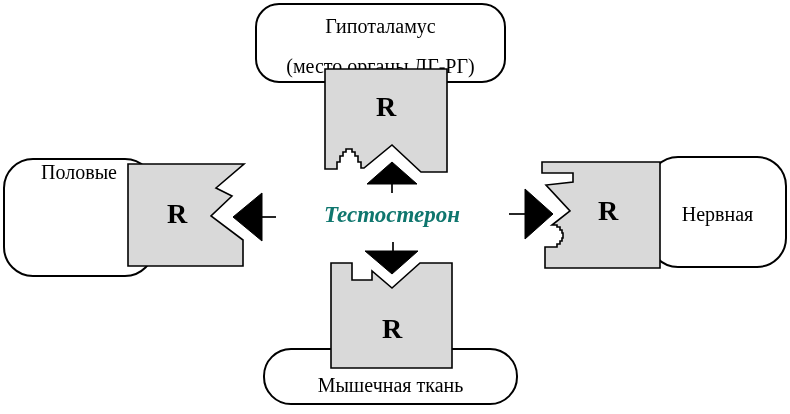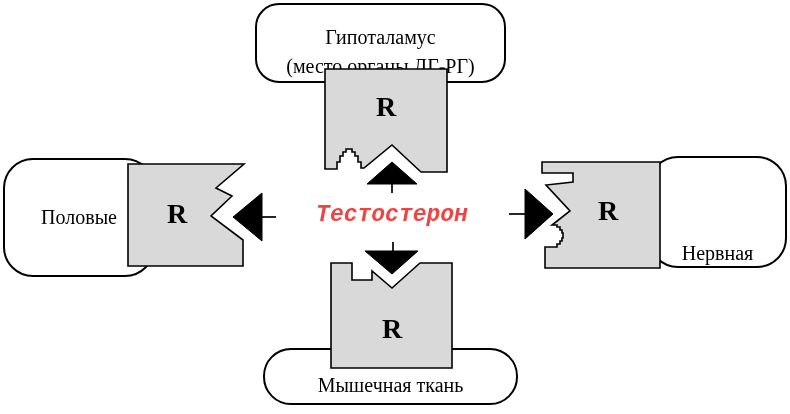--- a/index.html
+++ b/index.html
@@ -20,24 +20,24 @@
     display:flex;flex-direction:column;
     align-items:center;
     color:#000;
   }
   .node .nl{
     font-size:20px;
     line-height:25px;
     text-align:center;
     white-space:nowrap;
   }
-  .node-top{left:255px;top:3px;width:251px;height:80px;border-radius:24px;justify-content:flex-end;padding-top:7px;}
+  .node-top{left:255px;top:3px;width:251px;height:80px;border-radius:24px;justify-content:space-between;padding-top:7px;}
   .node-top .nl{line-height:29px;}
-  .node-left{left:3px;top:158px;width:152px;height:119px;border-radius:30px;justify-content:center;}
-  .node-right{left:648px;top:156px;width:139px;height:112px;border-radius:30px;justify-content:flex-end;padding-top:4px;}
+  .node-left{left:3px;top:158px;width:152px;height:119px;border-radius:30px;justify-content:flex-start;}
+  .node-right{left:648px;top:156px;width:139px;height:112px;border-radius:30px;justify-content:center;padding-top:4px;}
   .node-bottom{left:263px;top:348px;width:255px;height:57px;border-radius:28px;justify-content:flex-end;padding-bottom:5px;}
   
   .overlay{
     position:absolute;left:0;top:0;width:790px;height:414px;
     z-index:2;
   }
   .receptor{
     fill:var(--receptor-fill,#d9d9d9);
     stroke:var(--outline,#000);
     stroke-width:1.6;
@@ -60,23 +60,22 @@
     font-weight:bold;font-size:28px;color:#000;
   }
   .rlabel-top{left:364px;top:91px;}
   .rlabel-bottom{left:370px;top:313px;}
   .rlabel-left{left:155px;top:198px;}
   .rlabel-right{left:586px;top:195px;}
   .center-label{
     position:absolute;z-index:3;
     left:306px;top:200px;width:172px;height:30px;
     display:flex;align-items:center;justify-content:center;
-    font-weight:bold;font-style:italic;font-size:23px;color:#ef4444;
+    font-weight:bold;font-style:italic;font-size:23px;color:#0f766e;
     white-space:nowrap;
-    font-family:Liberation Mono, monospace;
   }
 </style>
 </head>
 <body>
 
 <div class="stage">
 
   <div class="node node-top">
     <div class="nl">Гипоталамус</div>
     <div class="nl">(место органы ЛГ-РГ)</div>

